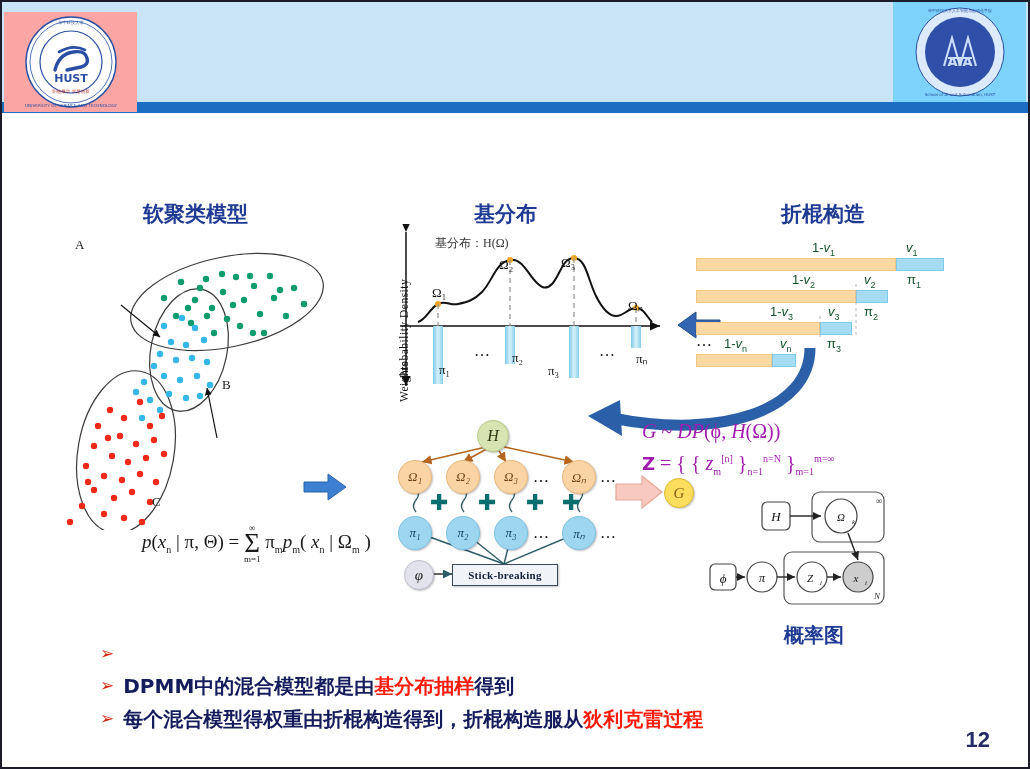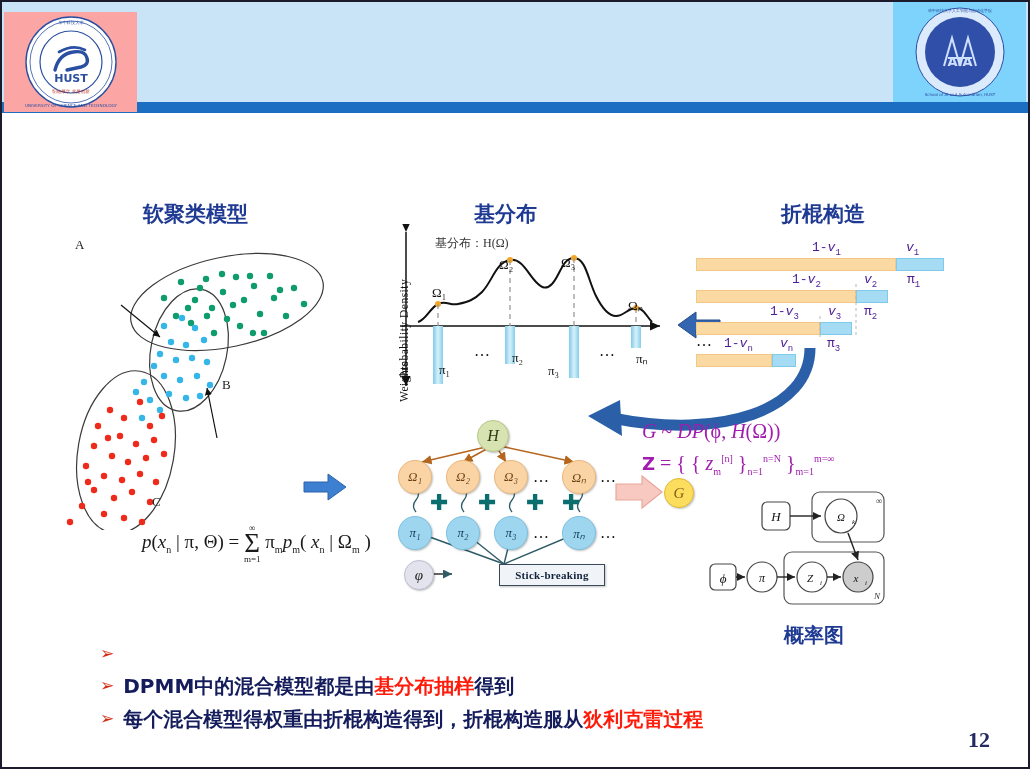--- a/index.html
+++ b/index.html
@@ -56,21 +56,21 @@
   .basetag{position:absolute;left:433px;top:233px;font-family:"Liberation Serif",serif;font-size:12px;color:#333;}
   .omegalab{position:absolute;font-family:"Liberation Serif",serif;font-size:13px;color:#111;}
   .pilab{position:absolute;font-family:"Liberation Serif",serif;font-size:13px;color:#111;}
   .dots{position:absolute;font-family:"Liberation Serif",serif;font-size:16px;color:#111;letter-spacing:2px;}
 
   
   .stick{position:absolute;left:694px;top:238px;width:330px;height:140px;}
   .srow{position:absolute;height:13px;}
   .sorange{position:absolute;left:0;top:0;height:13px;background:#FBD9A3;border:1px solid #f3c887;box-sizing:border-box;}
   .sblue{position:absolute;top:0;height:13px;background:#A6DCF3;border:1px solid #7fc9ea;box-sizing:border-box;}
-  .slab{position:absolute;font-family:Liberation Mono, monospace;font-size:13px;color:#4c1d95;white-space:nowrap;}
+  .slab{position:absolute;font-family:Liberation Sans, sans-serif;font-size:13px;color:#14532d;white-space:nowrap;}
   .slab i{font-style:italic;}
   .slab sub{font-size:9px;}
 
   
   .tree{position:absolute;left:392px;top:404px;width:320px;height:200px;}
   .node{position:absolute;border-radius:50%;display:flex;align-items:center;justify-content:center;
         font-family:"Liberation Serif",serif;font-style:italic;box-shadow:1px 1px 2px rgba(0,0,0,.25);}
   .n-h{background:#D7E3B0;border:1px solid #b9c98b;color:#2d3a14;}
   .n-om{background:#FBD4A5;border:1px solid #edb druck;border:1px solid #eab87c;color:#6b3d12;}
   .n-pi{background:#9FD6EF;border:1px solid #79c2e4;color:#0e3d54;}
@@ -96,21 +96,21 @@
              font-family:Liberation Serif, serif;}
 
   
   .bullets{position:absolute;left:98px;top:640px;width:880px;}
   .bl{display:flex;align-items:flex-start;margin-bottom:8px;font-size:20px;font-weight:700;
       color:#141C5C;font-family:"DejaVu Sans",sans-serif;line-height:1.25;}
   .bl .mark{color:#D42A12;font-size:17px;margin-right:9px;line-height:1.4;}
   .hl{color:#FF1B0A;}
 
   .pagenum{position:absolute;right:38px;bottom:14px;font-size:22px;font-weight:700;color:#232a63;
-           font-family:Liberation Serif, serif;}
+           font-family:Liberation Sans, sans-serif;}
 </style>
 </head>
 <body>
 
 <div class="slide">
 
   <div class="header"></div>
   <div class="header-rule"></div>
 
   <div class="logo-left">
@@ -448,21 +448,21 @@
     <div class="node n-pi" style="left:52px;top:110px;width:32px;height:32px;font-size:13px;">π₂</div>
     <div class="node n-pi" style="left:100px;top:110px;width:32px;height:32px;font-size:13px;">π₃</div>
     <div class="node n-pi" style="left:168px;top:110px;width:32px;height:32px;font-size:13px;">πₙ</div>
     <div class="dots" style="left:139px;top:118px;">…</div>
     <div class="dots" style="left:206px;top:118px;">…</div>
 
     <div class="node n-g" style="left:270px;top:72px;width:28px;height:28px;font-size:15px;">G</div>
 
     <div class="node n-phi" style="left:10px;top:154px;width:28px;height:28px;font-size:15px;">φ</div>
 
-    <div class="sb-box" style="left:58px;top:158px;width:104px;height:20px;margin-left:47px;">Stick-breaking</div>
+    <div class="sb-box" style="left:58px;top:158px;width:104px;height:20px;">Stick-breaking</div>
   </div>
 
   <div class="rformula" id="f-dp">
     <i>G</i> ~ <i>DP</i>(ϕ, <i>H</i>(Ω))
   </div>
   <div class="rformula" id="f-z">
     <b>Z</b> = { { <i>z</i><sub>m</sub><sup>[n]</sup> }<sub>n=1</sub><sup>n=N</sup> }<sub>m=1</sub><sup>m=∞</sup>
   </div>
 
   <div class="plate">

